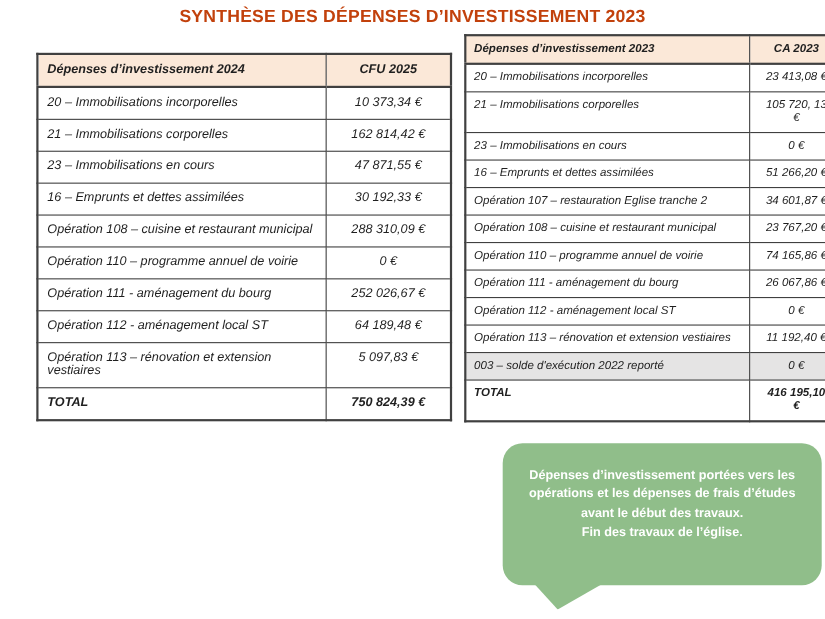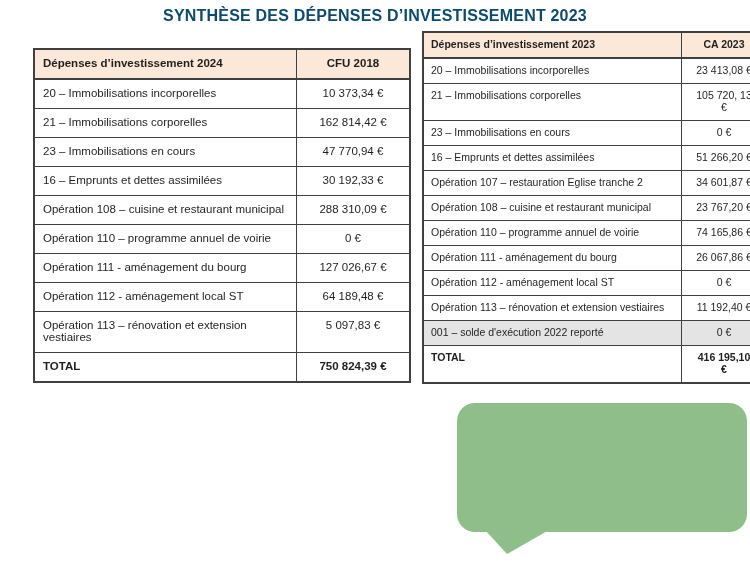--- a/index.html
+++ b/index.html
@@ -14,34 +14,35 @@
   }
   .title {
     position: absolute;
     top: 7px;
     left: 0;
     width: 100%;
     margin: 0;
     text-align: center;
     font-size: 16px;
     font-weight: bold;
-    color: #0c4a6e;
+    color: #c2410c;
     letter-spacing: 0.2px;
   }
   table {
     position: absolute;
     border-collapse: collapse;
     table-layout: fixed;
     border: 2px solid var(--border, #404040);
     background: #ffffff;
   }
   td, th {
     border: 1px solid var(--border, #404040);
     vertical-align: top;
     overflow: hidden;
+    font-style: italic;
   }
   thead th { background: var(--header_bg, #fbe8d8); border-bottom: 2px solid var(--border, #404040); }
   .left-table  { left: 33px;  top: 48px; width: 357px; font-size: 11.5px; }
   .right-table { left: 422px; top: 31px; width: 326px; font-size: 10.5px; }
 
   .left-table .lbl  { width: 249px; padding: 7px 4px 9px 8px; text-align: left; }
   .left-table .val  { width: 108px; padding: 7px 2px 9px 2px; text-align: center; white-space: pre-line; }
   .right-table .lbl { width: 246px; padding: 5px 4px 7px 7px; text-align: left; }
   .right-table .val { width: 80px;  padding: 5px 2px 7px 2px; text-align: center; white-space: pre-line; }
 
@@ -78,51 +79,51 @@
 <body>
 
 <div class="page">
 
   <h1 class="title">SYNTHÈSE DES DÉPENSES D’INVESTISSEMENT 2023</h1>
 
   <table class="left-table">
     <thead>
       <tr>
         <th class="lbl">Dépenses d’investissement 2024</th>
-        <th class="val">CFU 2018</th>
+        <th class="val">CFU 2025</th>
       </tr>
     </thead>
     <tbody>
       <tr>
         <td class="lbl">20 – Immobilisations incorporelles</td>
         <td class="val">10 373,34 €</td>
       </tr>
       <tr>
         <td class="lbl">21 – Immobilisations corporelles</td>
         <td class="val">162 814,42 €</td>
       </tr>
       <tr>
         <td class="lbl">23 – Immobilisations en cours</td>
-        <td class="val">47 770,94 €</td>
+        <td class="val">47 871,55 €</td>
       </tr>
       <tr>
         <td class="lbl">16 – Emprunts et dettes assimilées</td>
         <td class="val">30 192,33 €</td>
       </tr>
       <tr>
         <td class="lbl">Opération 108 – cuisine et restaurant municipal</td>
         <td class="val">288 310,09 €</td>
       </tr>
       <tr>
         <td class="lbl">Opération 110 – programme annuel de voirie</td>
         <td class="val">0 €</td>
       </tr>
       <tr>
         <td class="lbl">Opération 111 - aménagement du bourg</td>
-        <td class="val">127 026,67 €</td>
+        <td class="val">252 026,67 €</td>
       </tr>
       <tr>
         <td class="lbl">Opération 112 - aménagement local ST</td>
         <td class="val">64 189,48 €</td>
       </tr>
       <tr>
         <td class="lbl">Opération 113 – rénovation et extension vestiaires</td>
         <td class="val">5 097,83 €</td>
       </tr>
       <tr class="total">
@@ -175,30 +176,34 @@
       </tr>
       <tr>
         <td class="lbl">Opération 112 - aménagement local ST</td>
         <td class="val">0 €</td>
       </tr>
       <tr>
         <td class="lbl">Opération 113 – rénovation et extension vestiaires</td>
         <td class="val">11 192,40 €</td>
       </tr>
       <tr class="grey">
-        <td class="lbl">001 – solde d'exécution 2022 reporté</td>
+        <td class="lbl">003 – solde d'exécution 2022 reporté</td>
         <td class="val">0 €</td>
       </tr>
       <tr class="total">
         <td class="lbl">TOTAL</td>
         <td class="val">416 195,10
 €</td>
       </tr>
     </tbody>
   </table>
 
   <div class="bubble">
+    <div class="bubble-text">
+      <div>Dépenses d’investissement portées vers les opérations et les dépenses de frais d’études avant le début des travaux.</div>
+      <div>Fin des travaux de l’église.</div>
+    </div>
     <svg class="bubble-tail" viewBox="0 0 64 24" preserveAspectRatio="none">
       <polygon points="0,0 64,0 22,24" fill="#90be8a"></polygon>
     </svg>
   </div>
 
 </div>
 
 </body></html>

